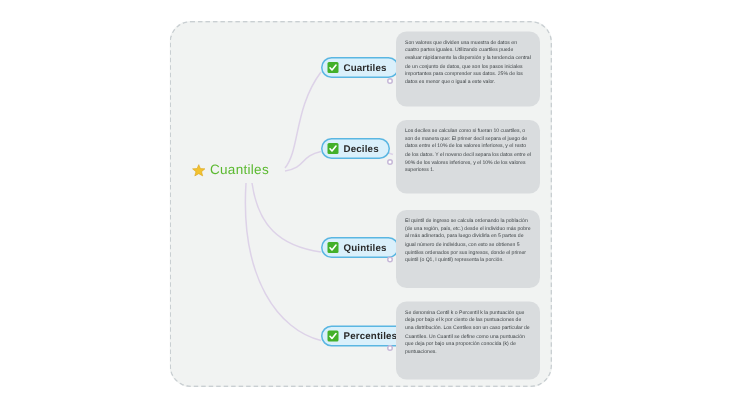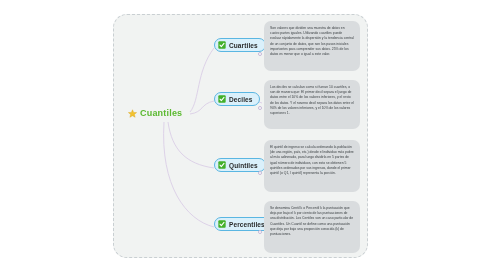--- a/index.html
+++ b/index.html
@@ -46,21 +46,21 @@
     gap: 3px;
     white-space: nowrap;
   }
   .star-icon {
     width: 9px;
     height: 9px;
     display: block;
   }
   .central-label {
     font-size: 9px;
-    font-weight: bold;
+    font-weight: normal;
     color: #5bb930;
     letter-spacing: 0.2px;
   }
 
   
   .branch-node {
     position: absolute;
     display: flex;
     align-items: center;
     gap: 3px;

